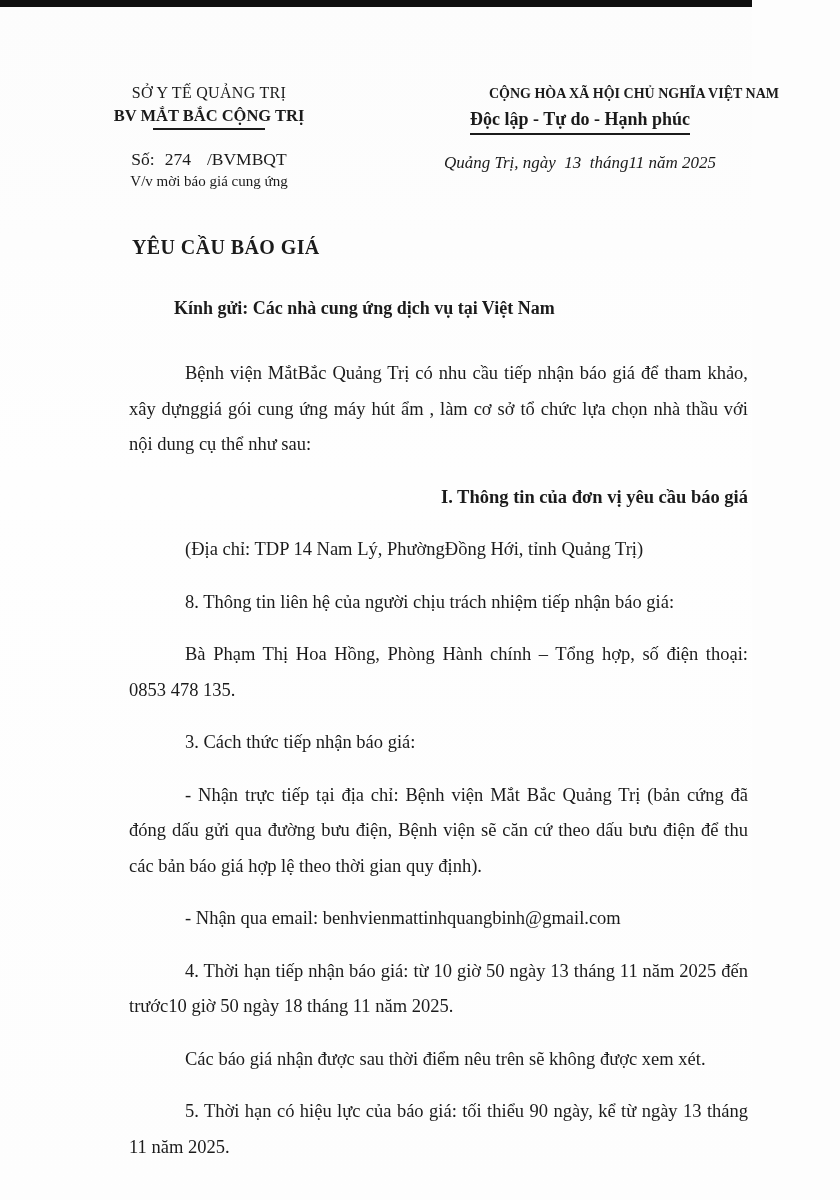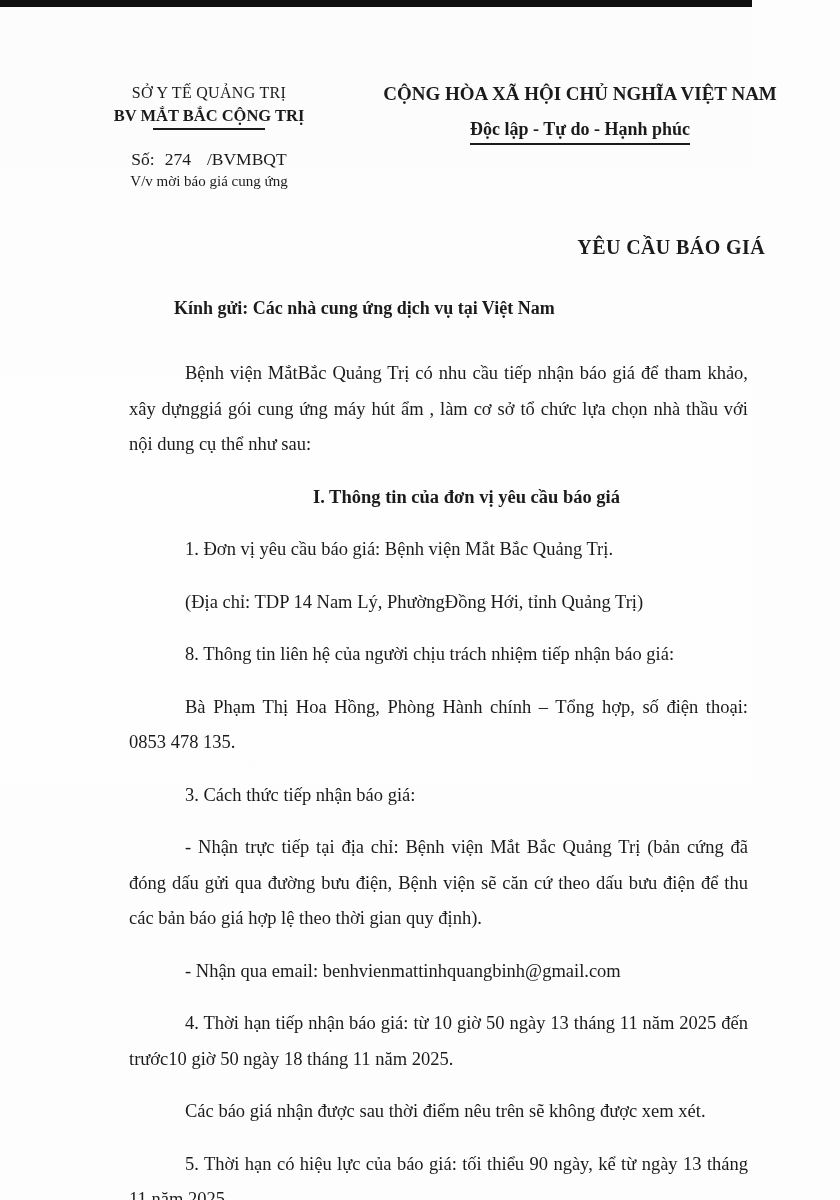--- a/index.html
+++ b/index.html
@@ -77,27 +77,28 @@
     font-size: 15px;
     line-height: 21px;
   }
   .hright {
     width: 398px;
     margin-right: -14px;
     text-align: center;
     flex: none;
   }
   .nation {
-    font-size: 19px;
+    font-size: 14px;
     font-weight: bold;
     line-height: 23px;
     white-space: nowrap;
+    text-align: right;
   }
   .motto {
-    margin-top: 12px;
+    margin-top: 2px;
     font-size: 18px;
     font-weight: bold;
     line-height: 24px;
     text-align: center;
   }
   .motto .u {
     display: inline-block;
     border-bottom: 2px solid #1b1b1b;
     padding-bottom: 2px;
   }
@@ -105,21 +106,21 @@
     margin-top: 16px;
     font-size: 17px;
     font-style: italic;
     line-height: 24px;
     white-space: pre;
   }
   
   .title {
     margin-top: 42px;
     padding-left: 20px;
-    text-align: right;
+    text-align: left;
     font-size: 20px;
     font-weight: bold;
     letter-spacing: 0.4px;
     line-height: 26px;
   }
   .salutation {
     margin-top: 36px;
     padding-left: 62px;
     text-align: left;
     font-size: 18px;
@@ -132,21 +133,21 @@
     font-size: 18.5px;
     line-height: 35.5px;
   }
   .bodytext p {
     margin: 17px;
     text-align: justify;
     text-indent: 56px;
   }
   .bodytext p.bold {
     font-weight: bold;
-    text-align: center;
+    text-align: right;
   }
 </style>
 </head>
 <body>
 
 <div class="photo">
   <div class="scan-bar"></div>
 
   <div class="page">
 
@@ -162,32 +163,32 @@
         <div class="subject">
           <div>V/v mời báo giá cung ứng</div>
         </div>
       </div>
 
       <div class="hright">
         <div class="nation">CỘNG HÒA XÃ HỘI CHỦ NGHĨA VIỆT NAM</div>
         <div class="motto">
           <span class="u">Độc lập - Tự do - Hạnh phúc</span>
         </div>
+        <div class="dateline">Quảng Trị, ngày  13  tháng11 năm 2025</div>
       </div>
 
     </div>
 
     <div class="title">YÊU CẦU BÁO GIÁ</div>
 
     <div class="salutation">Kính gửi: Các nhà cung ứng dịch vụ tại Việt Nam</div>
 
     <div class="bodytext">
       <p>Bệnh viện MắtBắc Quảng Trị có nhu cầu tiếp nhận báo giá để tham khảo, xây dựnggiá gói cung ứng máy hút ẩm , làm cơ sở tổ chức lựa chọn nhà thầu với nội dung cụ thể như sau:</p>
       <p class="bold">I. Thông tin của đơn vị yêu cầu báo giá</p>
-      <p>1. Đơn vị yêu cầu báo giá: Bệnh viện Mắt Bắc Quảng Trị.</p>
       <p>(Địa chỉ: TDP 14 Nam Lý, PhườngĐồng Hới, tỉnh Quảng Trị)</p>
       <p>8. Thông tin liên hệ của người chịu trách nhiệm tiếp nhận báo giá:</p>
       <p>Bà Phạm Thị Hoa Hồng, Phòng Hành chính – Tổng hợp, số điện thoại: 0853 478 135.</p>
       <p>3. Cách thức tiếp nhận báo giá:</p>
       <p>- Nhận trực tiếp tại địa chỉ: Bệnh viện Mắt Bắc Quảng Trị (bản cứng đã đóng dấu gửi qua đường bưu điện, Bệnh viện sẽ căn cứ theo dấu bưu điện để thu các bản báo giá hợp lệ theo thời gian quy định).</p>
       <p>- Nhận qua email: benhvienmattinhquangbinh@gmail.com</p>
       <p>4. Thời hạn tiếp nhận báo giá: từ 10 giờ 50 ngày 13 tháng 11 năm 2025 đến trước10 giờ 50 ngày 18 tháng 11 năm 2025.</p>
       <p>Các báo giá nhận được sau thời điểm nêu trên sẽ không được xem xét.</p>
       <p>5. Thời hạn có hiệu lực của báo giá: tối thiểu 90 ngày, kể từ ngày 13 tháng 11 năm 2025.</p>
     </div>

